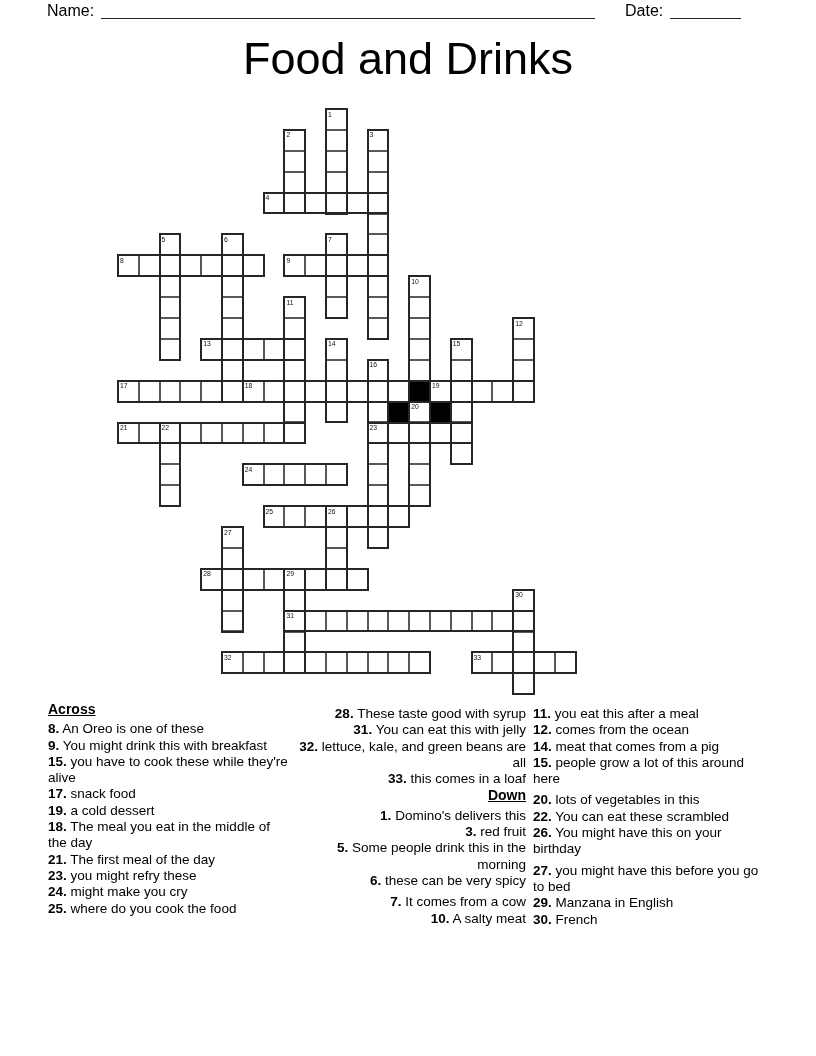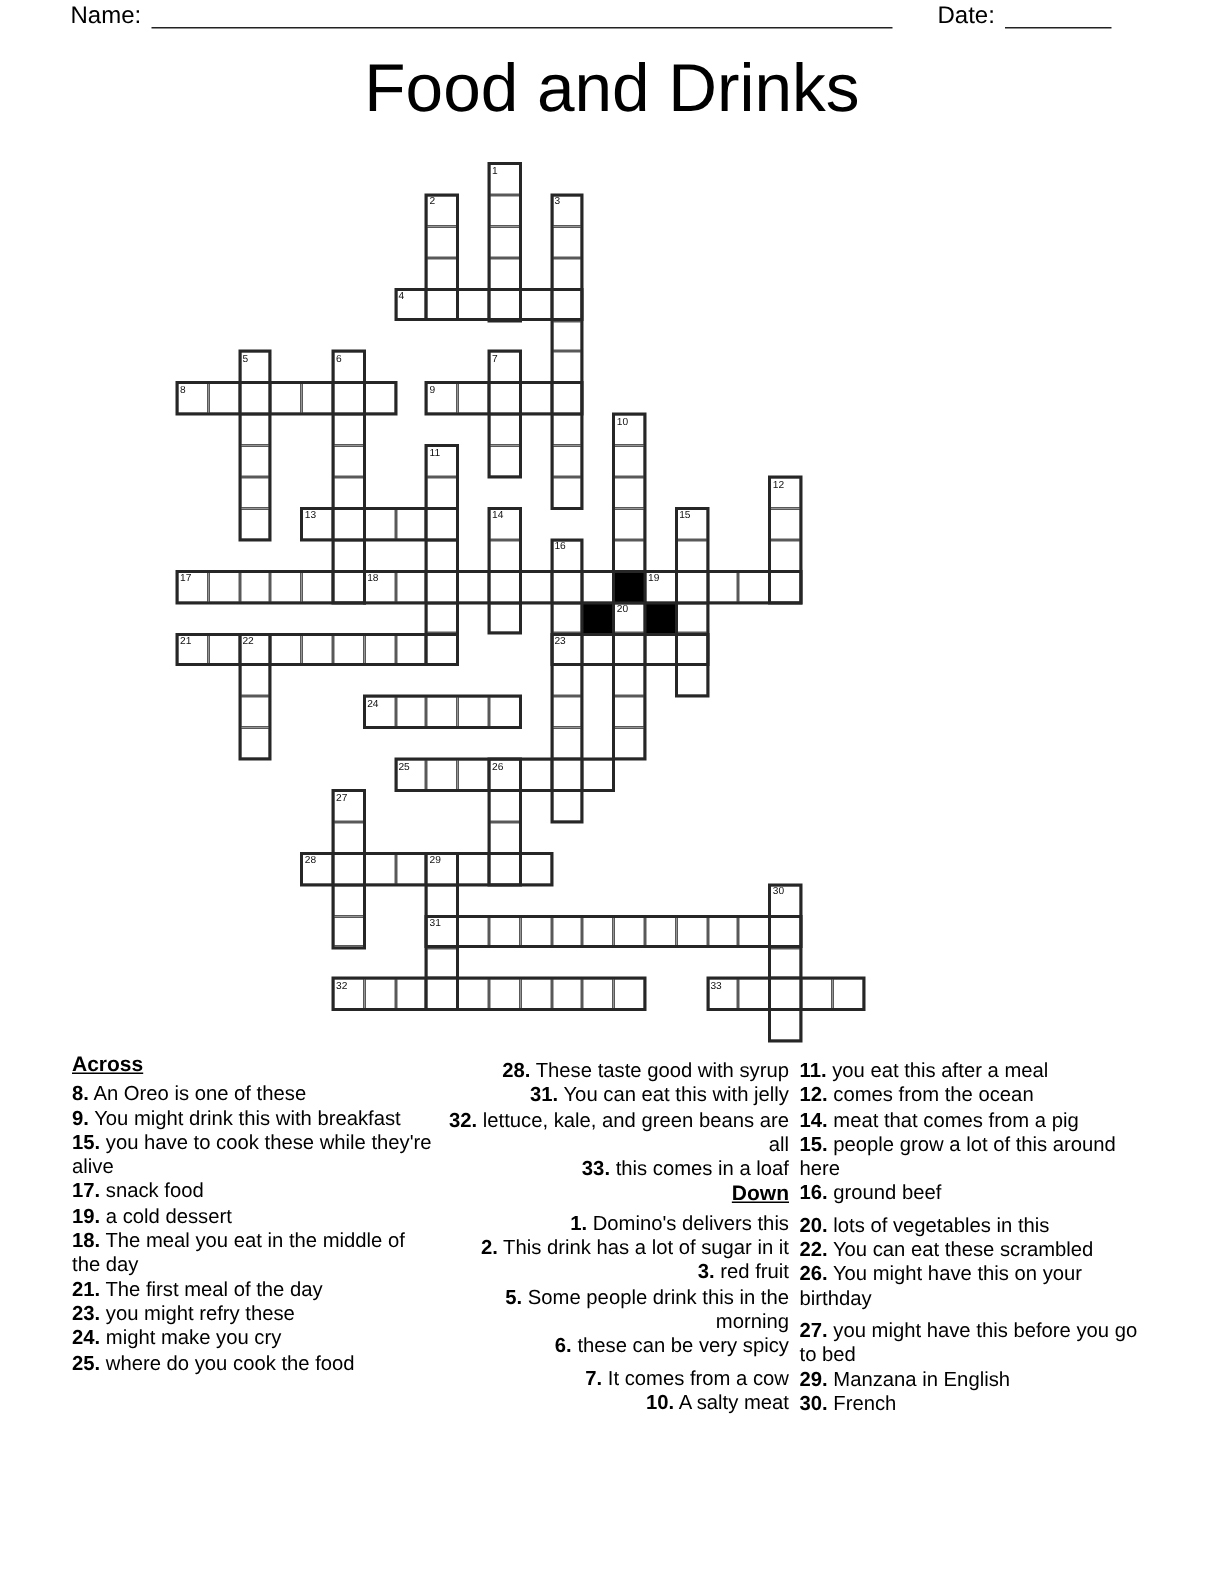--- a/index.html
+++ b/index.html
@@ -311,35 +311,33 @@
   <div class="clue-col" id="clues-col-2">
     <div id="col2-across">
         <div class="clue"><b>28.</b> These taste good with syrup</div>
         <div class="clue"><b>31.</b> You can eat this with jelly</div>
         <div class="clue"><b>32.</b> lettuce, kale, and green beans are all</div>
         <div class="clue"><b>33.</b> this comes in a loaf</div>
       </div>
     <div class="clue-head">Down</div>
     <div id="col2-down">
         <div class="clue"><b>1.</b> Domino's delivers this</div>
-        <div class="clue"><b>2.</b> This drink has a lot of sugar in it</div>
         <div class="clue"><b>3.</b> red fruit</div>
         <div class="clue"><b>5.</b> Some people drink this in the morning</div>
         <div class="clue"><b>6.</b> these can be very spicy</div>
         <div class="clue gap"><b>7.</b> It comes from a cow</div>
         <div class="clue"><b>10.</b> A salty meat</div>
       </div>
   </div>
   <div class="clue-col" id="clues-col-3">
     <div id="col3-list">
         <div class="clue"><b>11.</b> you eat this after a meal</div>
         <div class="clue"><b>12.</b> comes from the ocean</div>
         <div class="clue"><b>14.</b> meat that comes from a pig</div>
         <div class="clue"><b>15.</b> people grow a lot of this around here</div>
-        <div class="clue"><b>16.</b> ground beef</div>
         <div class="clue gap"><b>20.</b> lots of vegetables in this</div>
         <div class="clue"><b>22.</b> You can eat these scrambled</div>
         <div class="clue"><b>26.</b> You might have this on your birthday</div>
         <div class="clue gap"><b>27.</b> you might have this before you go to bed</div>
         <div class="clue"><b>29.</b> Manzana in English</div>
         <div class="clue"><b>30.</b> French</div>
       </div>
   </div>
 </div>
 

